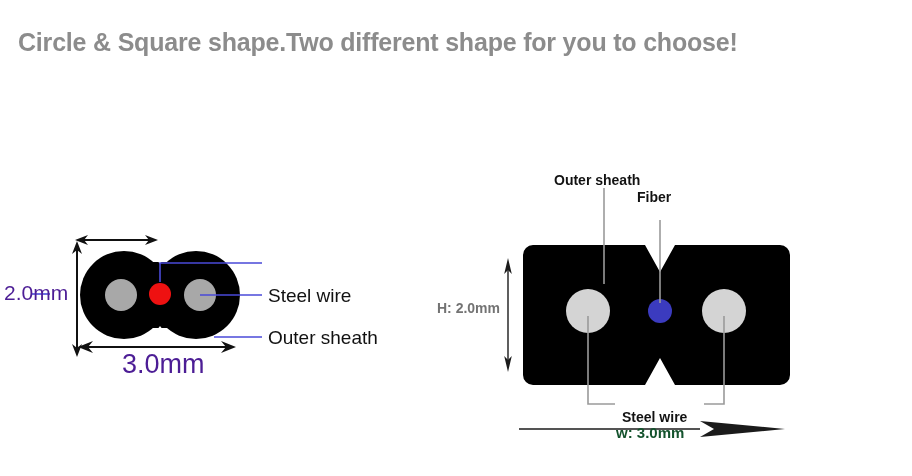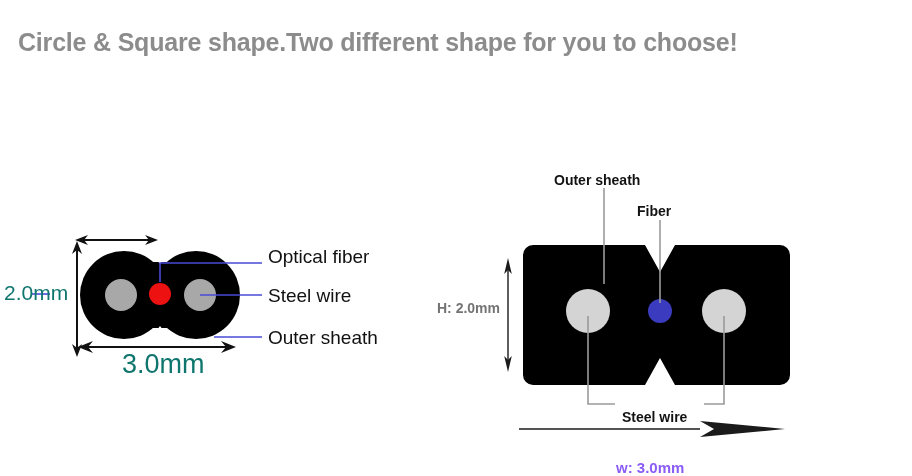--- a/index.html
+++ b/index.html
@@ -28,21 +28,21 @@
     letter-spacing: -0.2px;
     white-space: nowrap;
   }
   .svgwrap { position: absolute; left: 0; top: 0; width: 912px; height: 476px; pointer-events: none; }
   .svgwrap * { pointer-events: auto; }
 
   
   .dim-label-left {
     position: absolute;
     font-family: "Liberation Sans", sans-serif;
-    color: #0f766e;
+    color: #4c1d95;
     white-space: nowrap;
   }
   #left-h-label {
     left: 4px; top: 281px;
     font-size: 21px;
   }
   #left-w-label {
     left: 122px; top: 349px;
     font-size: 27px;
   }
@@ -58,36 +58,36 @@
 
   
   .callout-right {
     position: absolute;
     font-size: 14px;
     font-weight: bold;
     color: #121212;
     white-space: nowrap;
   }
   #lbl-outer-sheath-right { left: 554px; top: 172px; }
-  #lbl-fiber-right { left: 637px; top: 203px; }
+  #lbl-fiber-right { left: 637px; top: 189px; }
   #lbl-steel-wire-right { left: 622px; top: 409px; }
   #lbl-h-right {
     position: absolute;
     left: 437px; top: 300px;
     font-size: 14px;
     font-weight: bold;
     color: #737373;
     white-space: nowrap;
   }
   #lbl-w-right {
     position: absolute;
-    left: 616px; top: 459px;
+    left: 616px; top: 424px;
     font-size: 15px;
     font-weight: bold;
-    color: #8b5cf6;
+    color: #14532d;
     white-space: nowrap;
   }
 </style>
 </head>
 <body>
 
 <div id="page">
 
   <div id="title">Circle &amp; Square shape.Two different shape for you to choose!</div>
 
@@ -177,21 +177,20 @@
 
     <line x1="519" y1="429" x2="700" y2="429" stroke="#1b1b1b" stroke-width="1.3"></line>
     <path d="M785,429 L700,421 L714,429 L700,437 Z" fill="#1b1b1b"></path>
 
   </svg>
 
   <div id="left-h-label" class="dim-label-left">2.0mm</div>
 
   <div id="left-w-label" class="dim-label-left">3.0mm</div>
 
-  <div id="lbl-optical-fiber" class="callout-left">Optical fiber</div>
 
   <div id="lbl-steel-wire-left" class="callout-left">Steel wire</div>
 
   <div id="lbl-outer-sheath-left" class="callout-left">Outer sheath</div>
 
   <div id="lbl-outer-sheath-right" class="callout-right">Outer sheath</div>
 
   <div id="lbl-fiber-right" class="callout-right">Fiber</div>
 
   <div id="lbl-steel-wire-right" class="callout-right">Steel wire</div>

